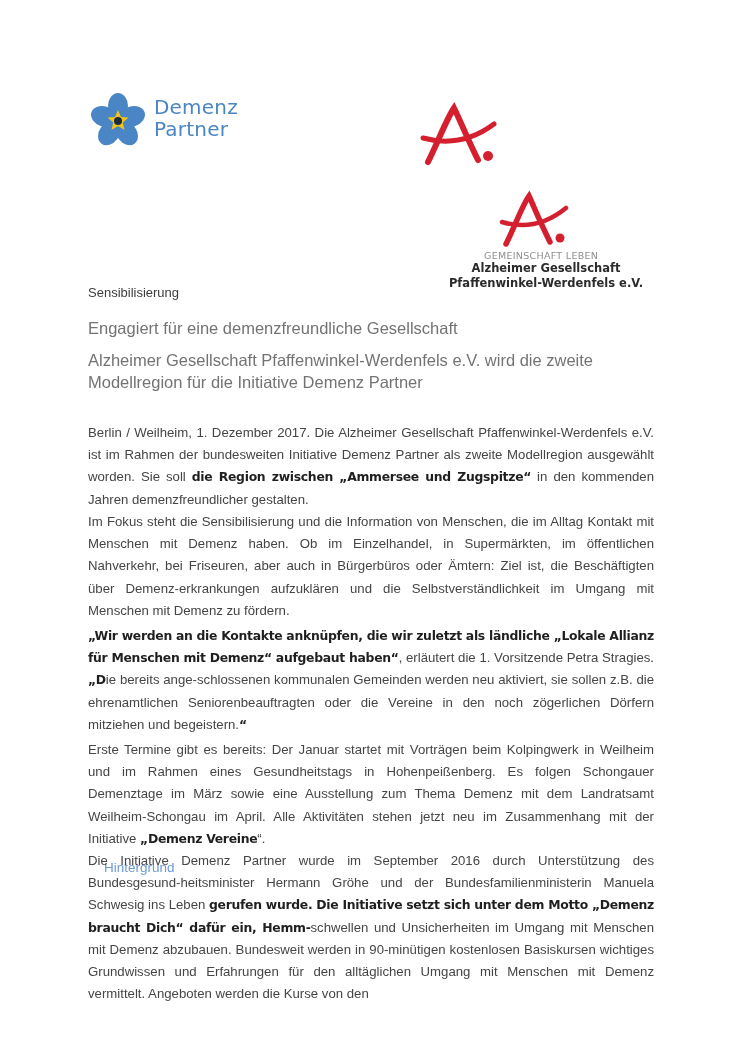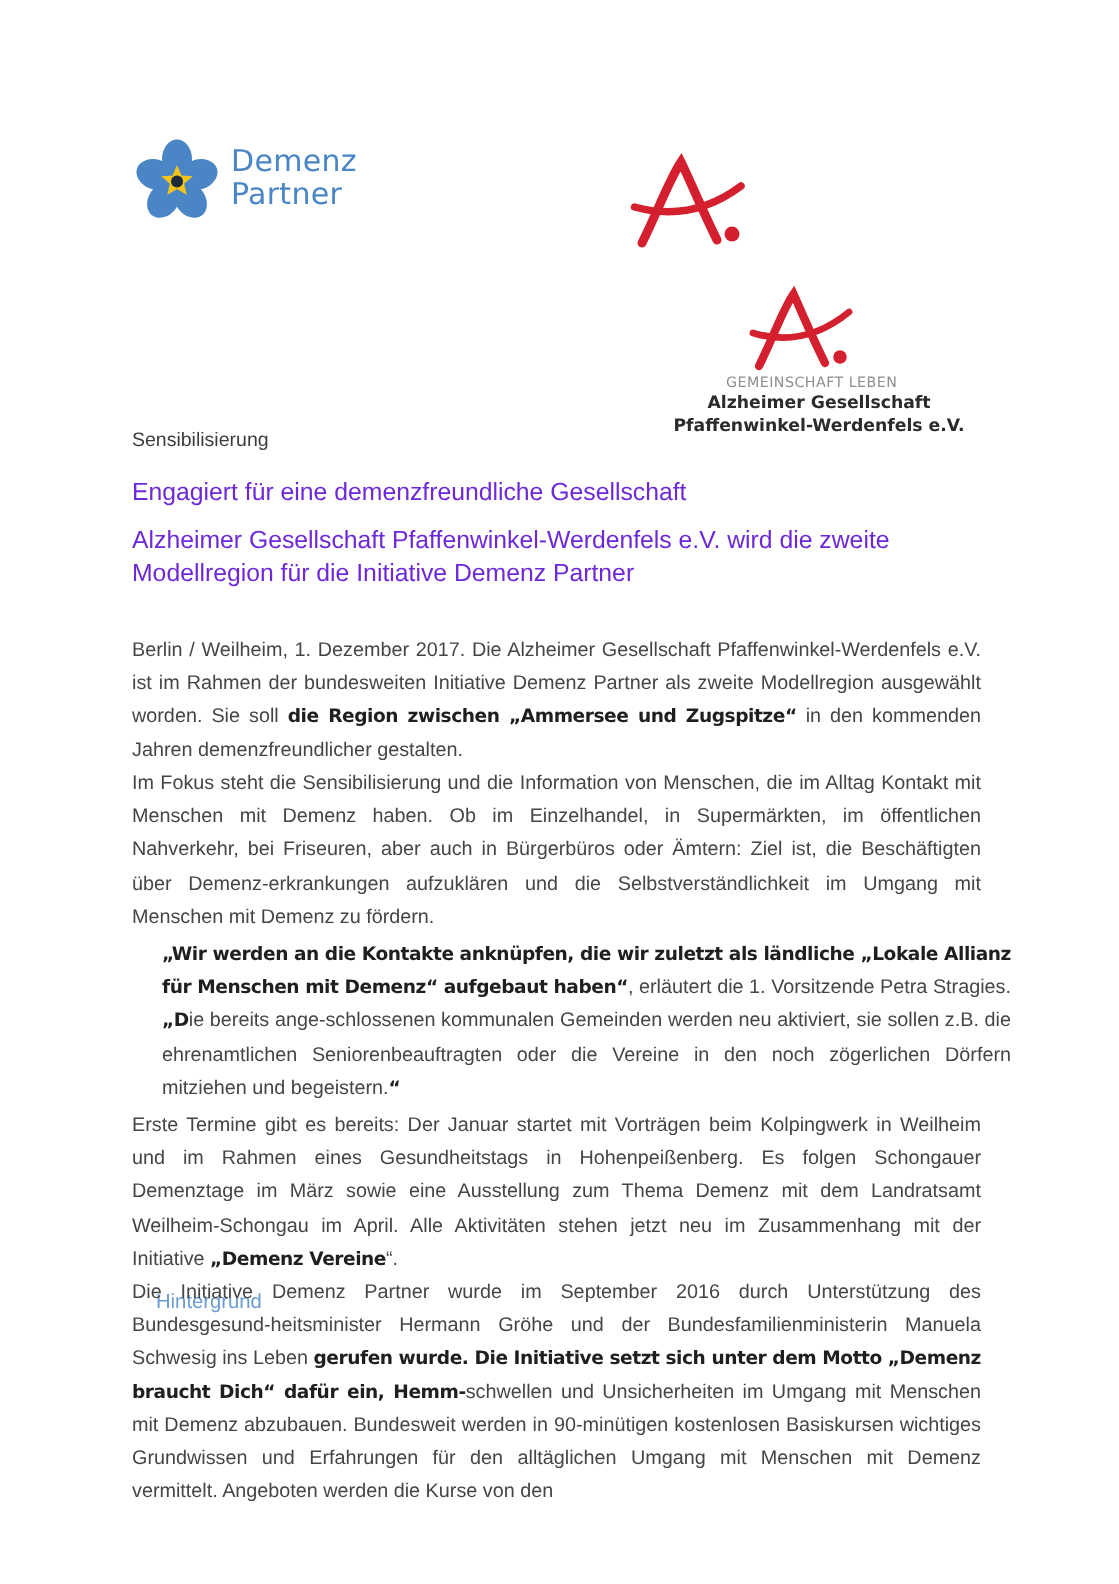--- a/index.html
+++ b/index.html
@@ -23,30 +23,30 @@
   
   .agpw-logo { left: 440px; top: 190px; width: 230px; height: 105px; }
   .agpw-logo svg { position: absolute; left: 58px; top: 0; }
   .agpw-tag { position: absolute; left: 44px; top: 60px; font-size: 9.5px; letter-spacing: 0.3px;
               color: #8e8e8e; white-space: nowrap; font-family: "DejaVu Sans", sans-serif; }
   .agpw-name { position: absolute; left: 0; top: 71px; width: 212px; text-align: center;
                font-family: "DejaVu Sans", sans-serif; font-size: 11.5px; line-height: 15px;
                color: #2b2b2b; white-space: nowrap; font-weight: 600; }
 
   .pm-label { left: 88px; top: 285px; font-size: 13px; color: #3c3c3c; }
-  .h-blue { color: #6d28d9; font-size: 16.5px; line-height: 22px; }
+  .h-blue { color: #737373; font-size: 16.5px; line-height: 22px; }
   .h1 { left: 88px; top: 317px; }
   .h2 { left: 88px; top: 349px; width: 560px; }
 
   .para { position: absolute; left: 88px; width: 566px; font-size: 13.2px; line-height: 22.2px;
           text-align: justify; color: #454545; font-family: "Liberation Sans", sans-serif; }
   .para b { color: #1f1f1f; font-weight: bold; font-family: "DejaVu Sans", sans-serif; font-size: 12.4px; letter-spacing: -0.3px; }
   .p1 { top: 422px; }
   .p2 { top: 511px; }
-  .p3 { top: 625px; margin-left: 20px; }
+  .p3 { top: 625px; }
   .p4 { top: 739px; }
   .bg-head { left: 88px; top: 860px; font-size: 13.5px; color: #6b9bd2; margin-left: 16px; }
   .p5 { top: 850px; }
 </style>
 </head>
 <body>
 
 <div class="abs dp-logo">
   <svg width="56" height="56" viewBox="0 0 56 56">
     <g transform="translate(28,29)">

